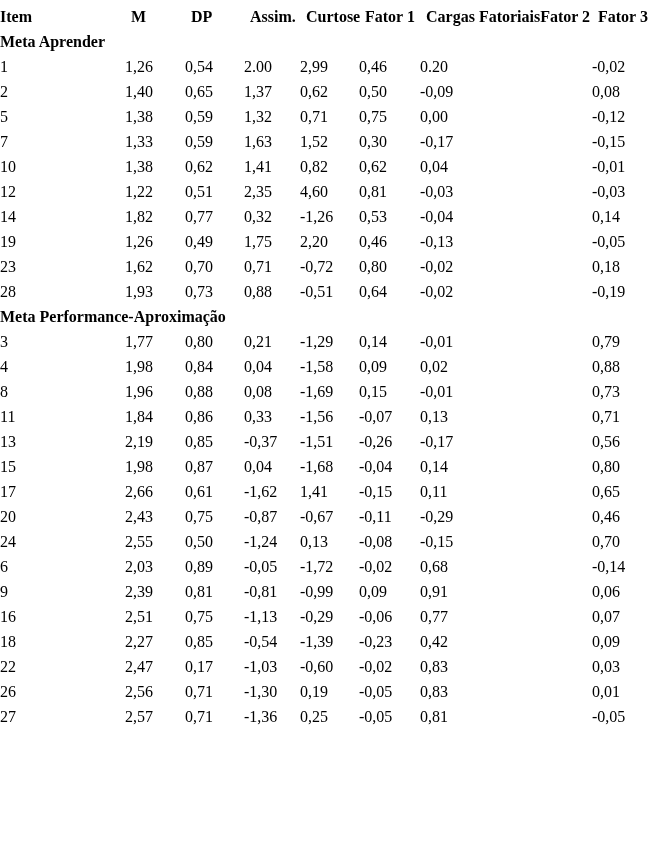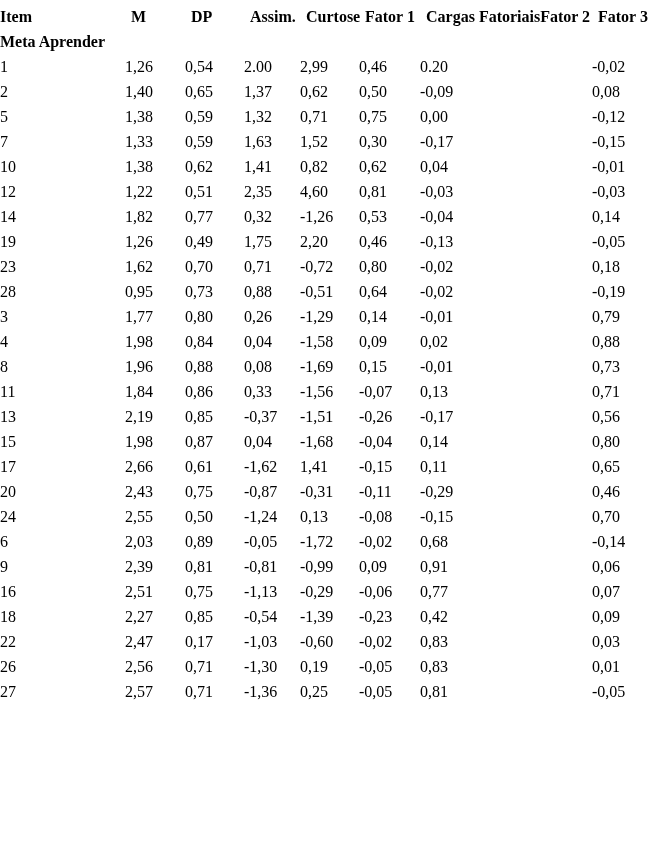--- a/index.html
+++ b/index.html
@@ -170,33 +170,36 @@
         <td>1,62</td>
         <td>0,70</td>
         <td>0,71</td>
         <td>-0,72</td>
         <td>0,80</td>
         <td>-0,02</td>
         <td>0,18</td>
       </tr>
       <tr>
         <td>28</td>
-        <td>0,95</td>
+        <td>1,93</td>
         <td>0,73</td>
         <td>0,88</td>
         <td>-0,51</td>
         <td>0,64</td>
         <td>-0,02</td>
         <td>-0,19</td>
       </tr>
+      <tr class="section-row">
+        <td colspan="8">Meta Performance-Aproximação</td>
+      </tr>
       <tr>
         <td>3</td>
         <td>1,77</td>
         <td>0,80</td>
-        <td>0,26</td>
+        <td>0,21</td>
         <td>-1,29</td>
         <td>0,14</td>
         <td>-0,01</td>
         <td>0,79</td>
       </tr>
       <tr>
         <td>4</td>
         <td>1,98</td>
         <td>0,84</td>
         <td>0,04</td>
@@ -253,21 +256,21 @@
         <td>1,41</td>
         <td>-0,15</td>
         <td>0,11</td>
         <td>0,65</td>
       </tr>
       <tr>
         <td>20</td>
         <td>2,43</td>
         <td>0,75</td>
         <td>-0,87</td>
-        <td>-0,31</td>
+        <td>-0,67</td>
         <td>-0,11</td>
         <td>-0,29</td>
         <td>0,46</td>
       </tr>
       <tr>
         <td>24</td>
         <td>2,55</td>
         <td>0,50</td>
         <td>-1,24</td>
         <td>0,13</td>

